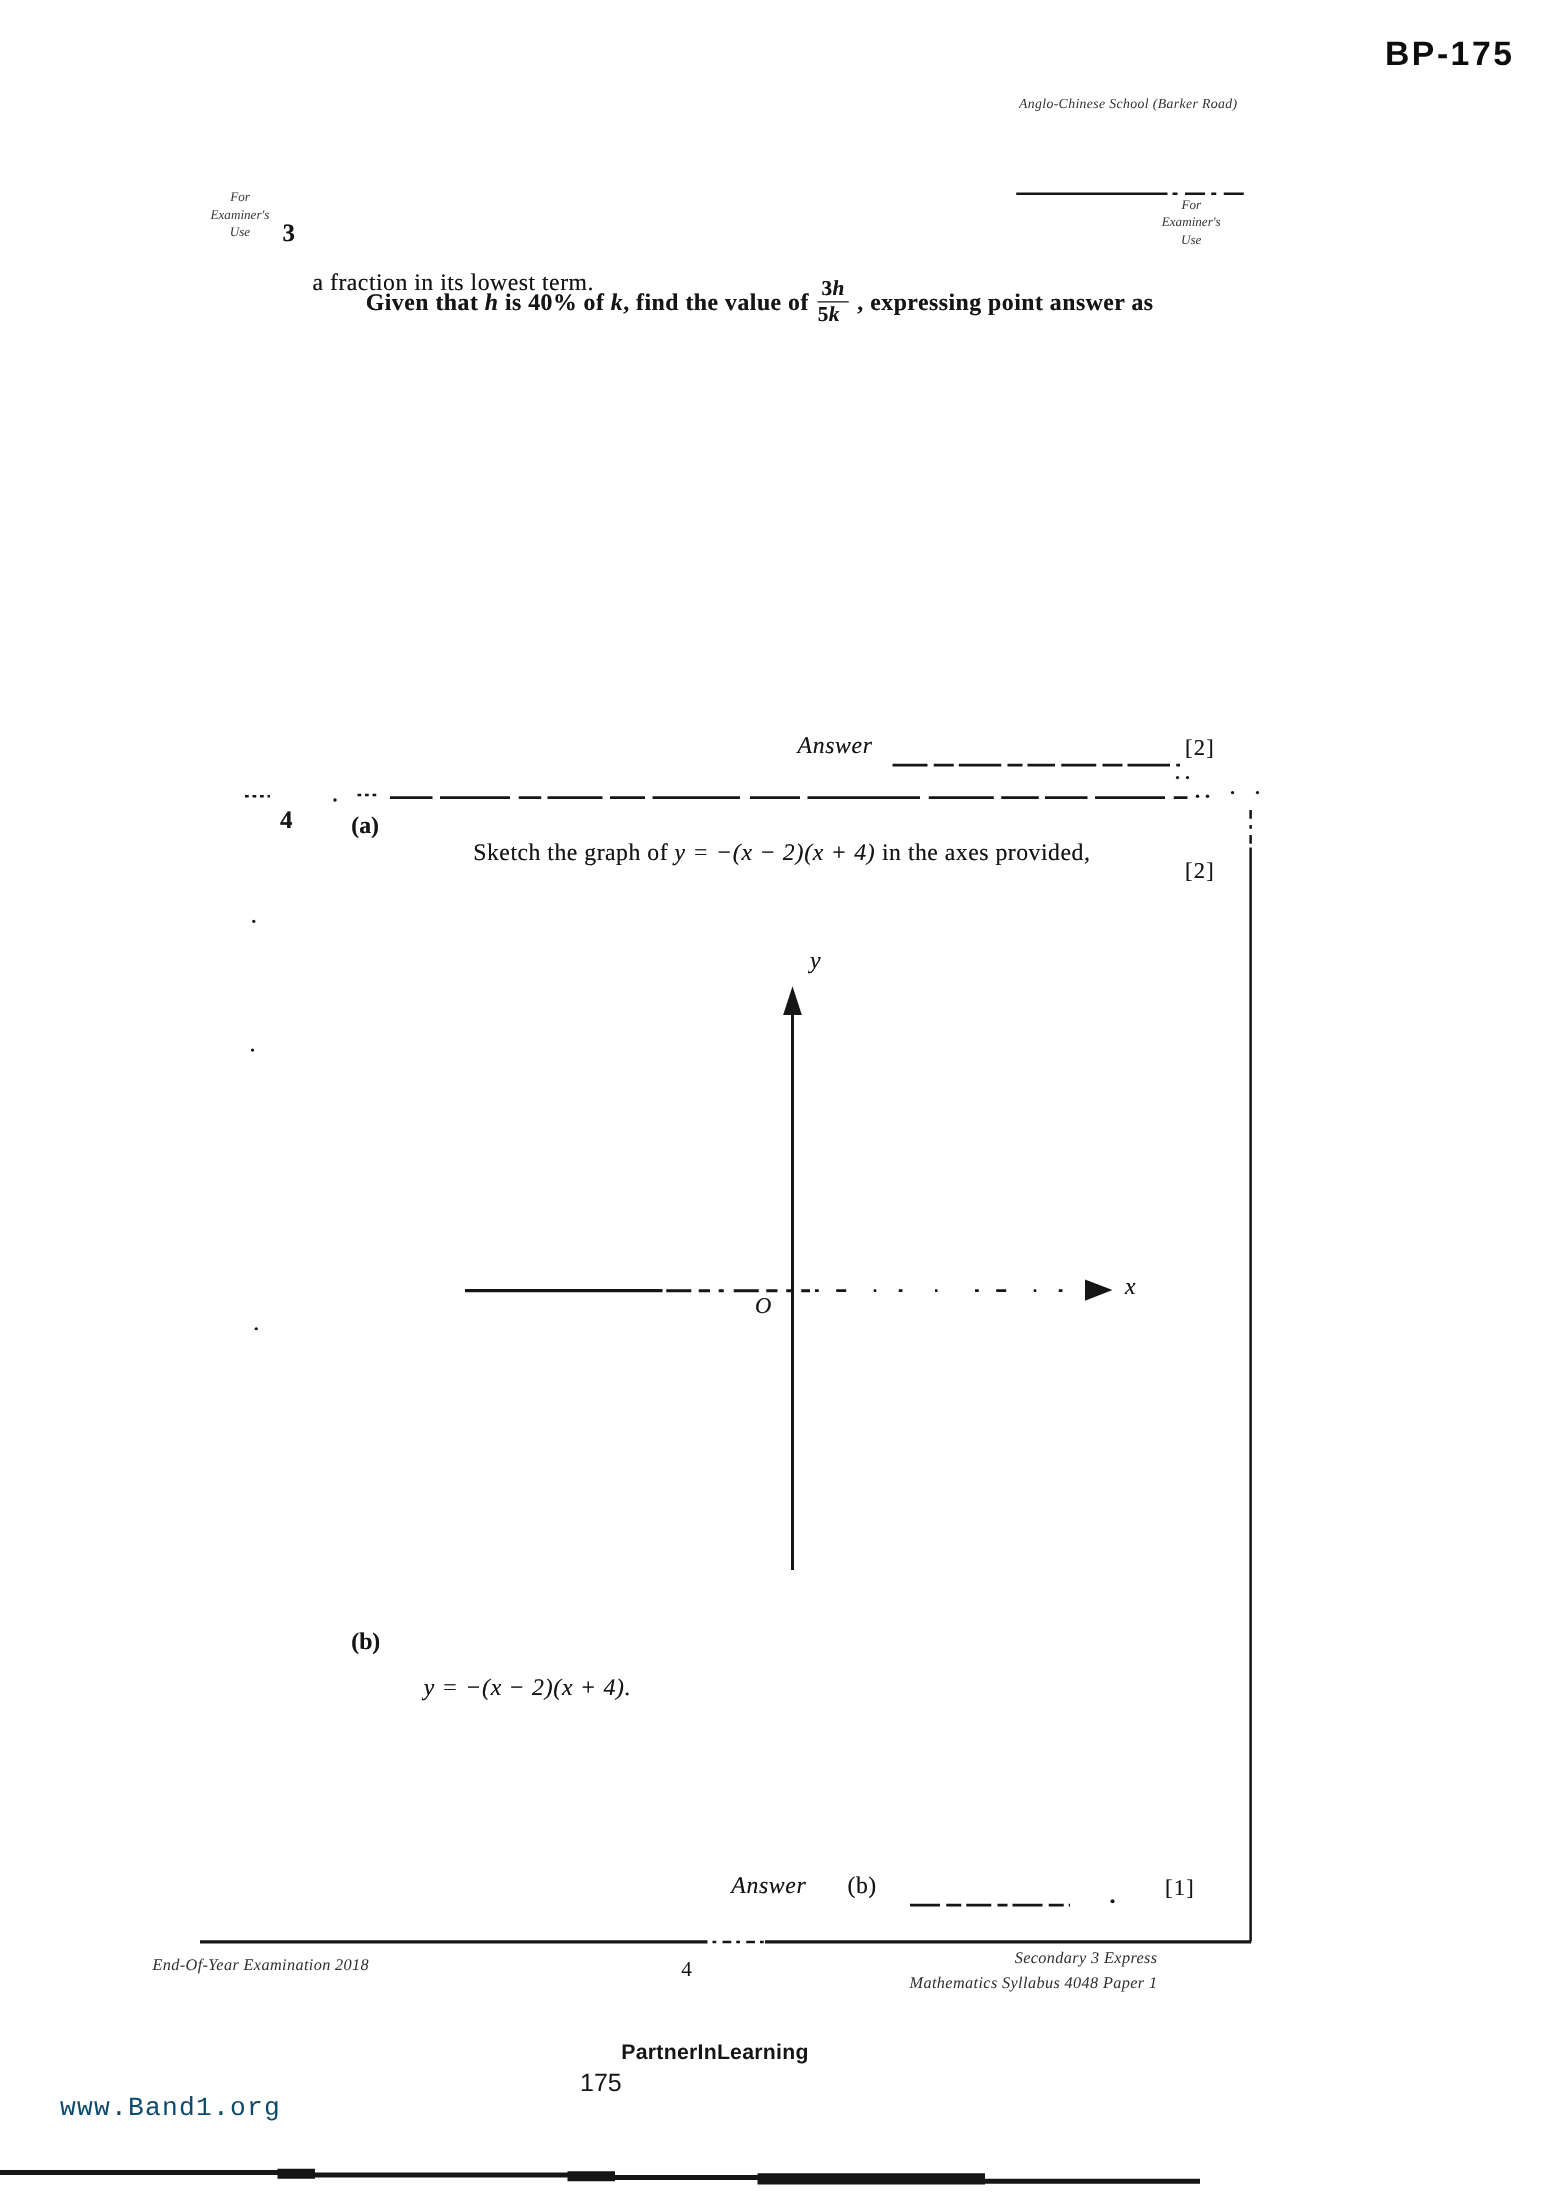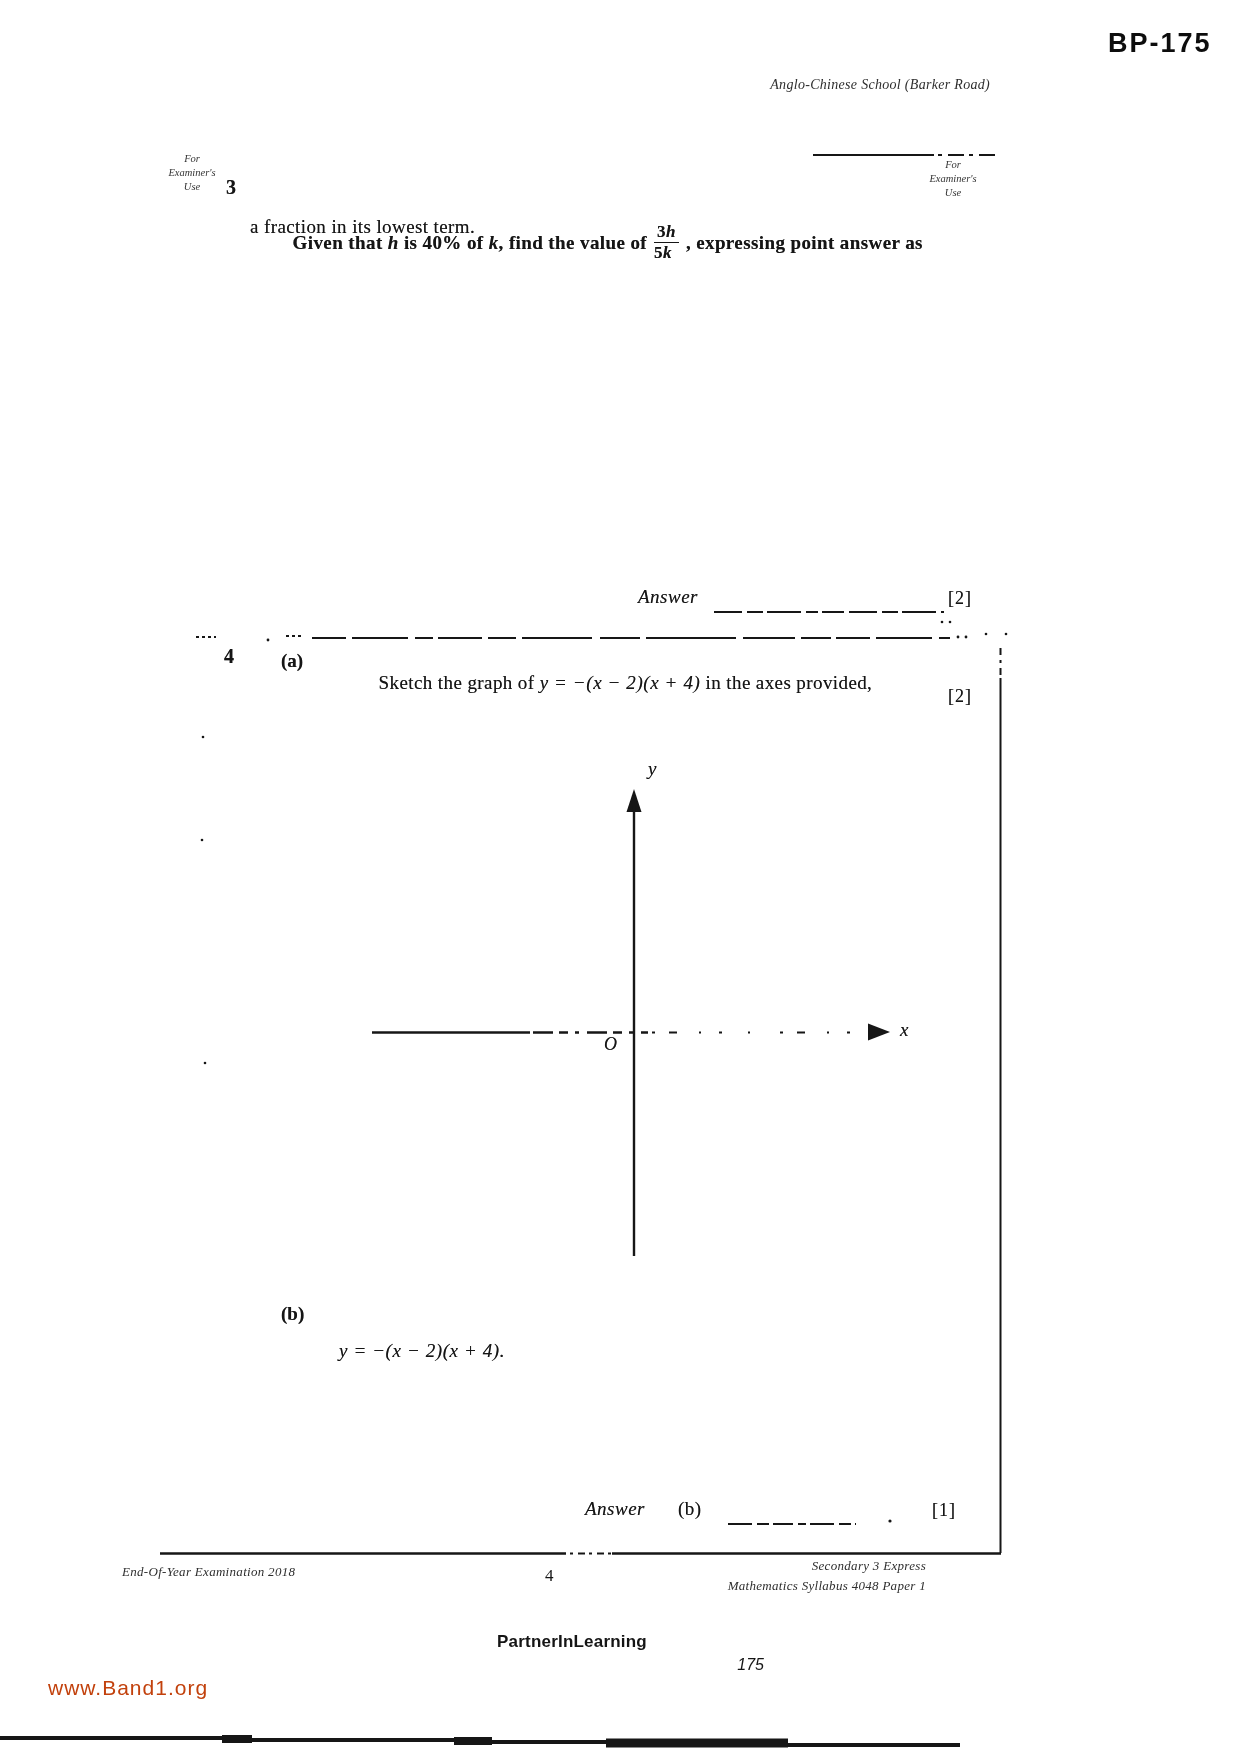--- a/index.html
+++ b/index.html
@@ -14,21 +14,21 @@
   .abs{position:absolute;}
   .overlay{position:absolute;left:0;top:0;pointer-events:none;}
   .overlay line{stroke:#161616;}
   .overlay circle,.overlay polygon{fill:#161616;stroke:none;}
 
   .bp-code{
     font-family:"Liberation Sans", sans-serif;
     font-weight:700;font-size:27px;letter-spacing:2px;color:#0d0d0d;
   }
   .degraded{color:#2e2e2e;filter:blur(0.35px);}
-  .school{font-style:italic;font-size:14px;text-align:right;letter-spacing:.3px;}
+  .school{font-style:italic;font-size:11px;text-align:right;letter-spacing:.3px;}
   .exlabel{
     font-style:italic;font-size:10.5px;line-height:14px;text-align:center;
     color:#333;filter:blur(0.4px);
   }
   .body-text{font-size:19px;letter-spacing:.4px;white-space:pre;text-shadow:0 0 .5px rgba(0,0,0,.55);}
   .qnum{font-size:20px;font-weight:700;text-shadow:0 0 .5px rgba(0,0,0,.55);}
   .plabel{font-size:19px;font-weight:700;text-shadow:0 0 .5px rgba(0,0,0,.55);}
   .math-var{font-style:italic;}
   .mathline{font-style:italic;letter-spacing:.6px;}
   .q3line1{height:58px;line-height:58px;white-space:pre;}
@@ -38,22 +38,22 @@
   }
   .frac .num{border-bottom:1.7px solid #161616;padding:0 3px 1.5px;}
   .frac .den{padding-top:1px;}
   .answer-label{font-style:italic;font-size:19px;letter-spacing:.5px;text-shadow:0 0 .5px rgba(0,0,0,.5);}
   .marks{font-size:18px;letter-spacing:1px;text-shadow:0 0 .5px rgba(0,0,0,.5);}
   .axis-label{font-style:italic;font-size:19px;text-shadow:0 0 .5px rgba(0,0,0,.5);}
   .footer-it{font-style:italic;font-size:13px;letter-spacing:.3px;}
   .footer-right{text-align:right;}
   .pagenum{font-size:17px;}
   .partner{font-family:"Liberation Sans", sans-serif;font-size:17px;font-weight:600;text-align:center;letter-spacing:.2px;}
-  .partner-num{font-family:"Liberation Sans", sans-serif;font-size:16px;text-align:right;font-style:italic;}
-  .band1{font-family:Liberation Sans, sans-serif;font-size:21px;color:#c2410c;letter-spacing:1px;}
+  .partner-num{font-family:"Liberation Sans", sans-serif;font-size:20px;text-align:left;}
+  .band1{font-family:Liberation Mono, monospace;font-size:21px;color:#0c4a6e;letter-spacing:1px;}
 </style>
 </head>
 <body>
 
 <div class="page">
 
   <svg class="overlay" width="1239" height="1754" viewBox="0 0 1239 1754">
 
     <line x1="813" y1="155" x2="934" y2="155" stroke-width="2"></line>
     <line x1="938" y1="155" x2="998" y2="155" stroke-width="2" stroke-dasharray="4 6 16 5"></line>

